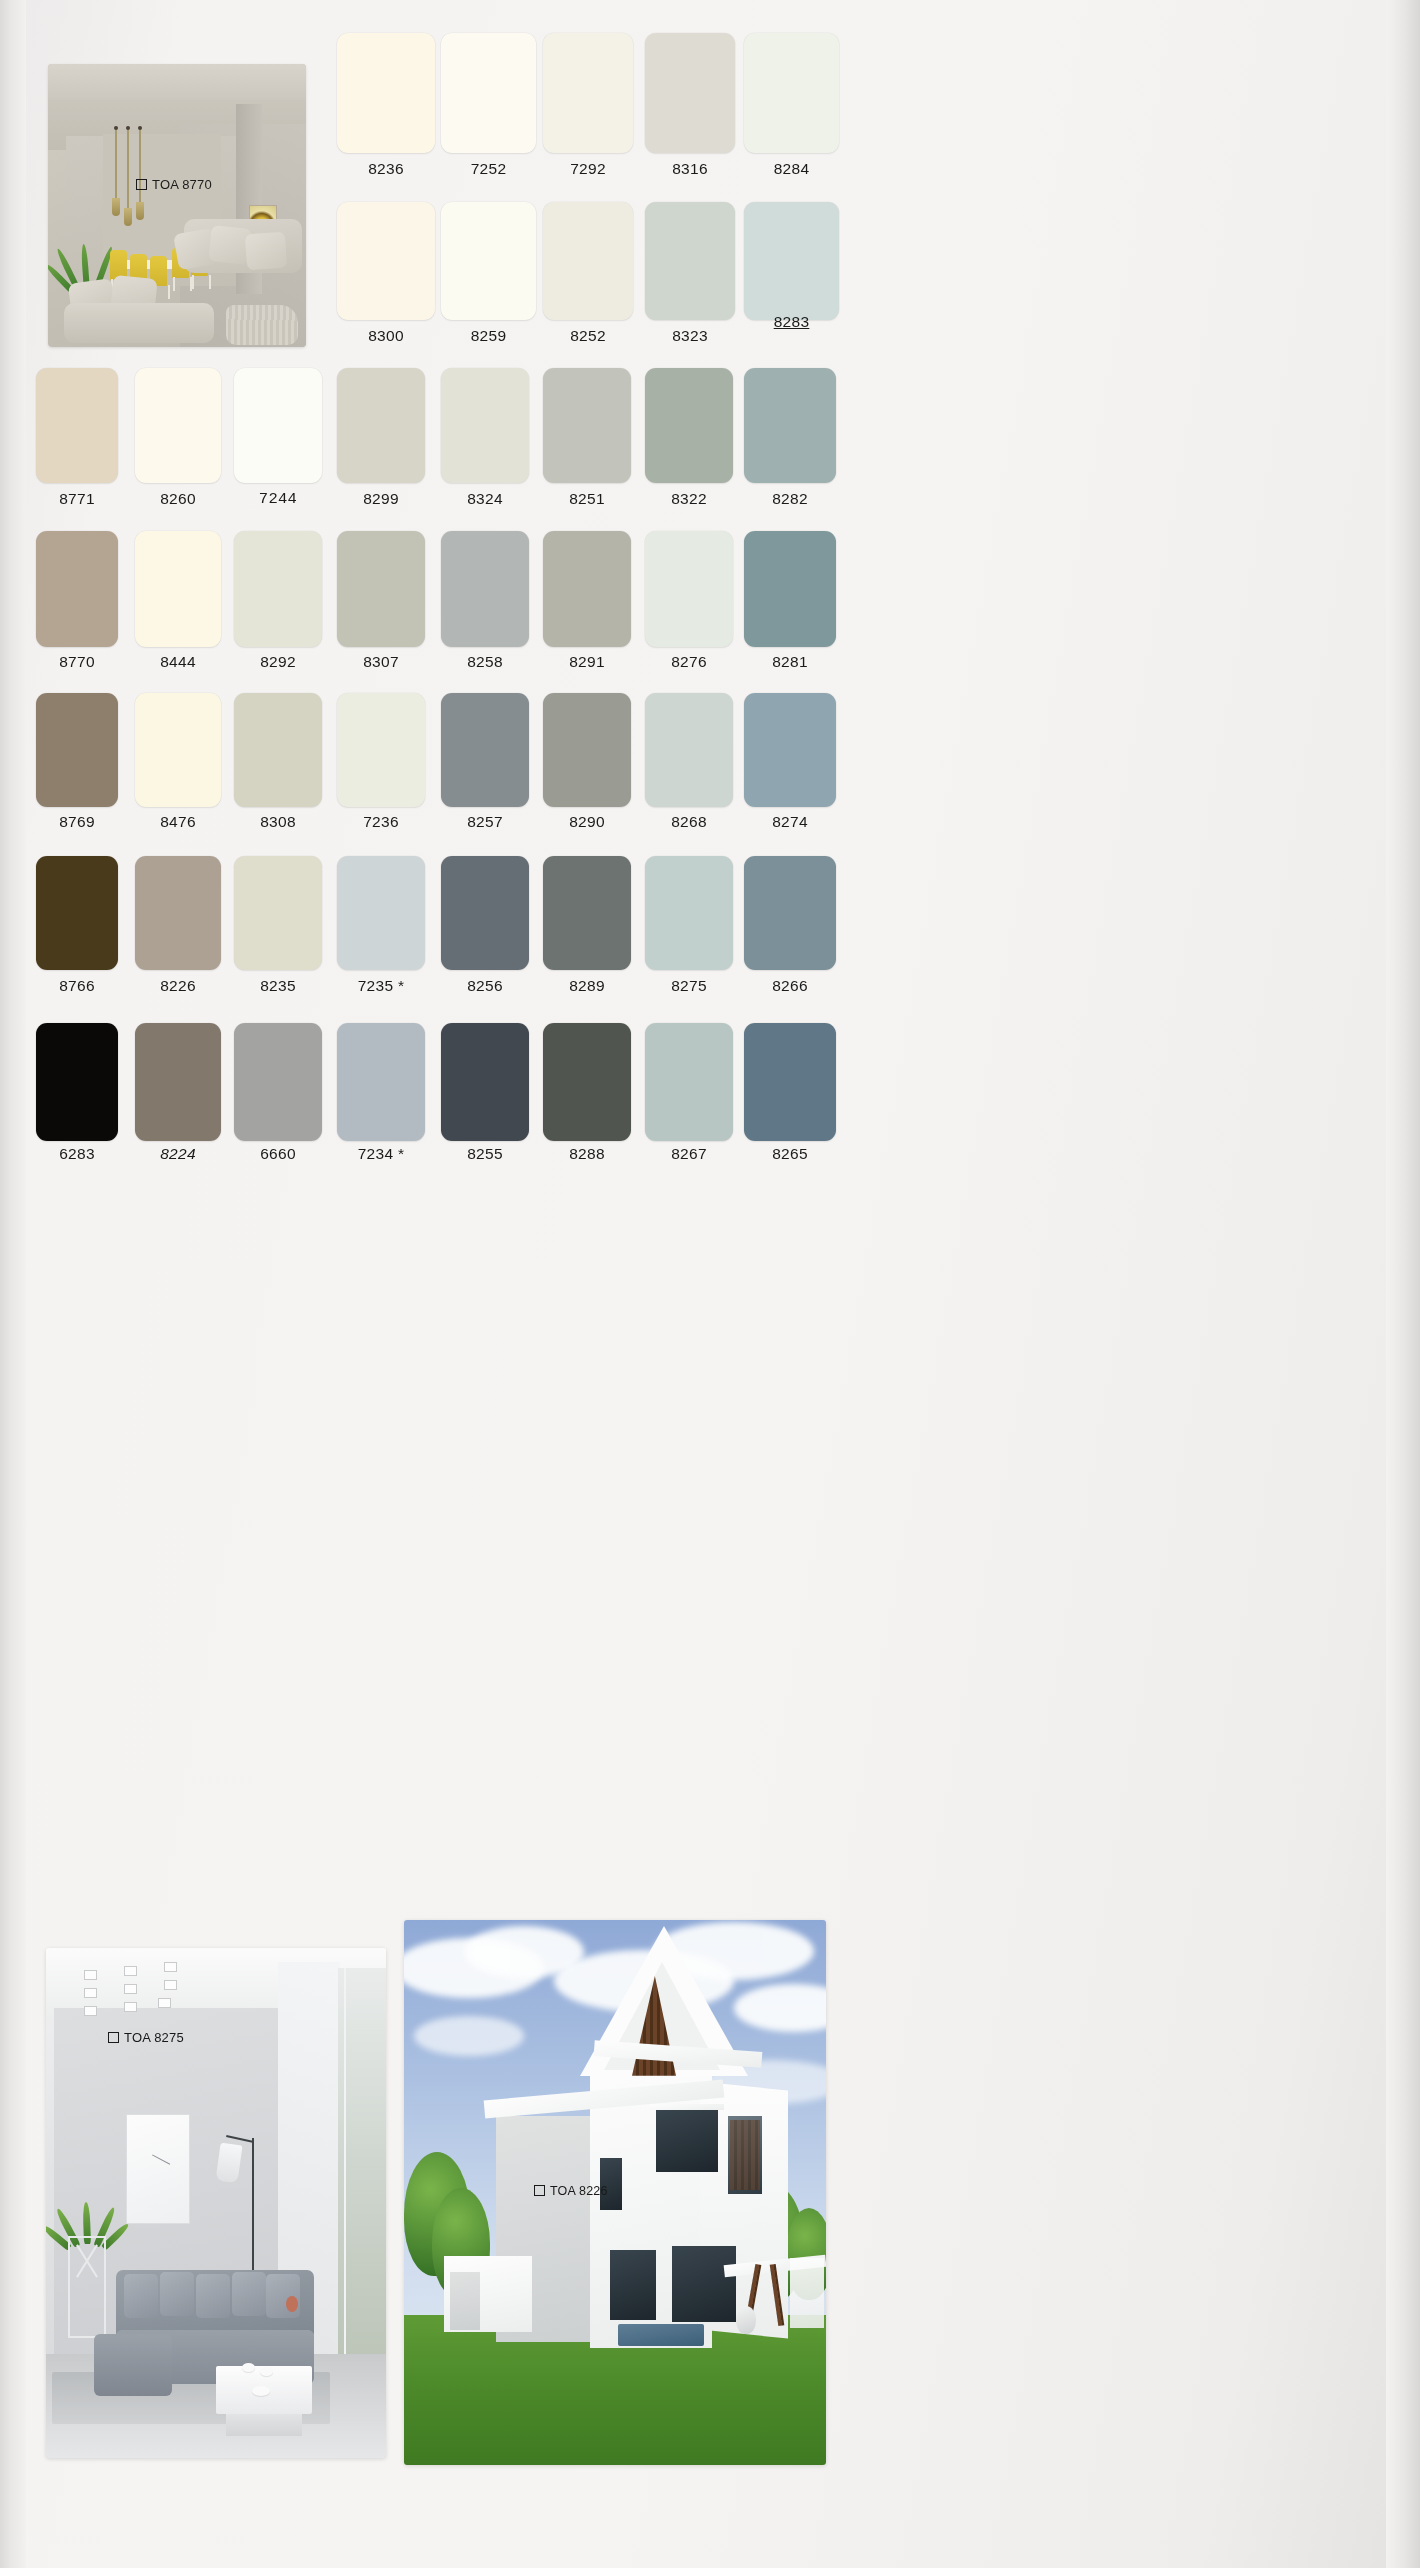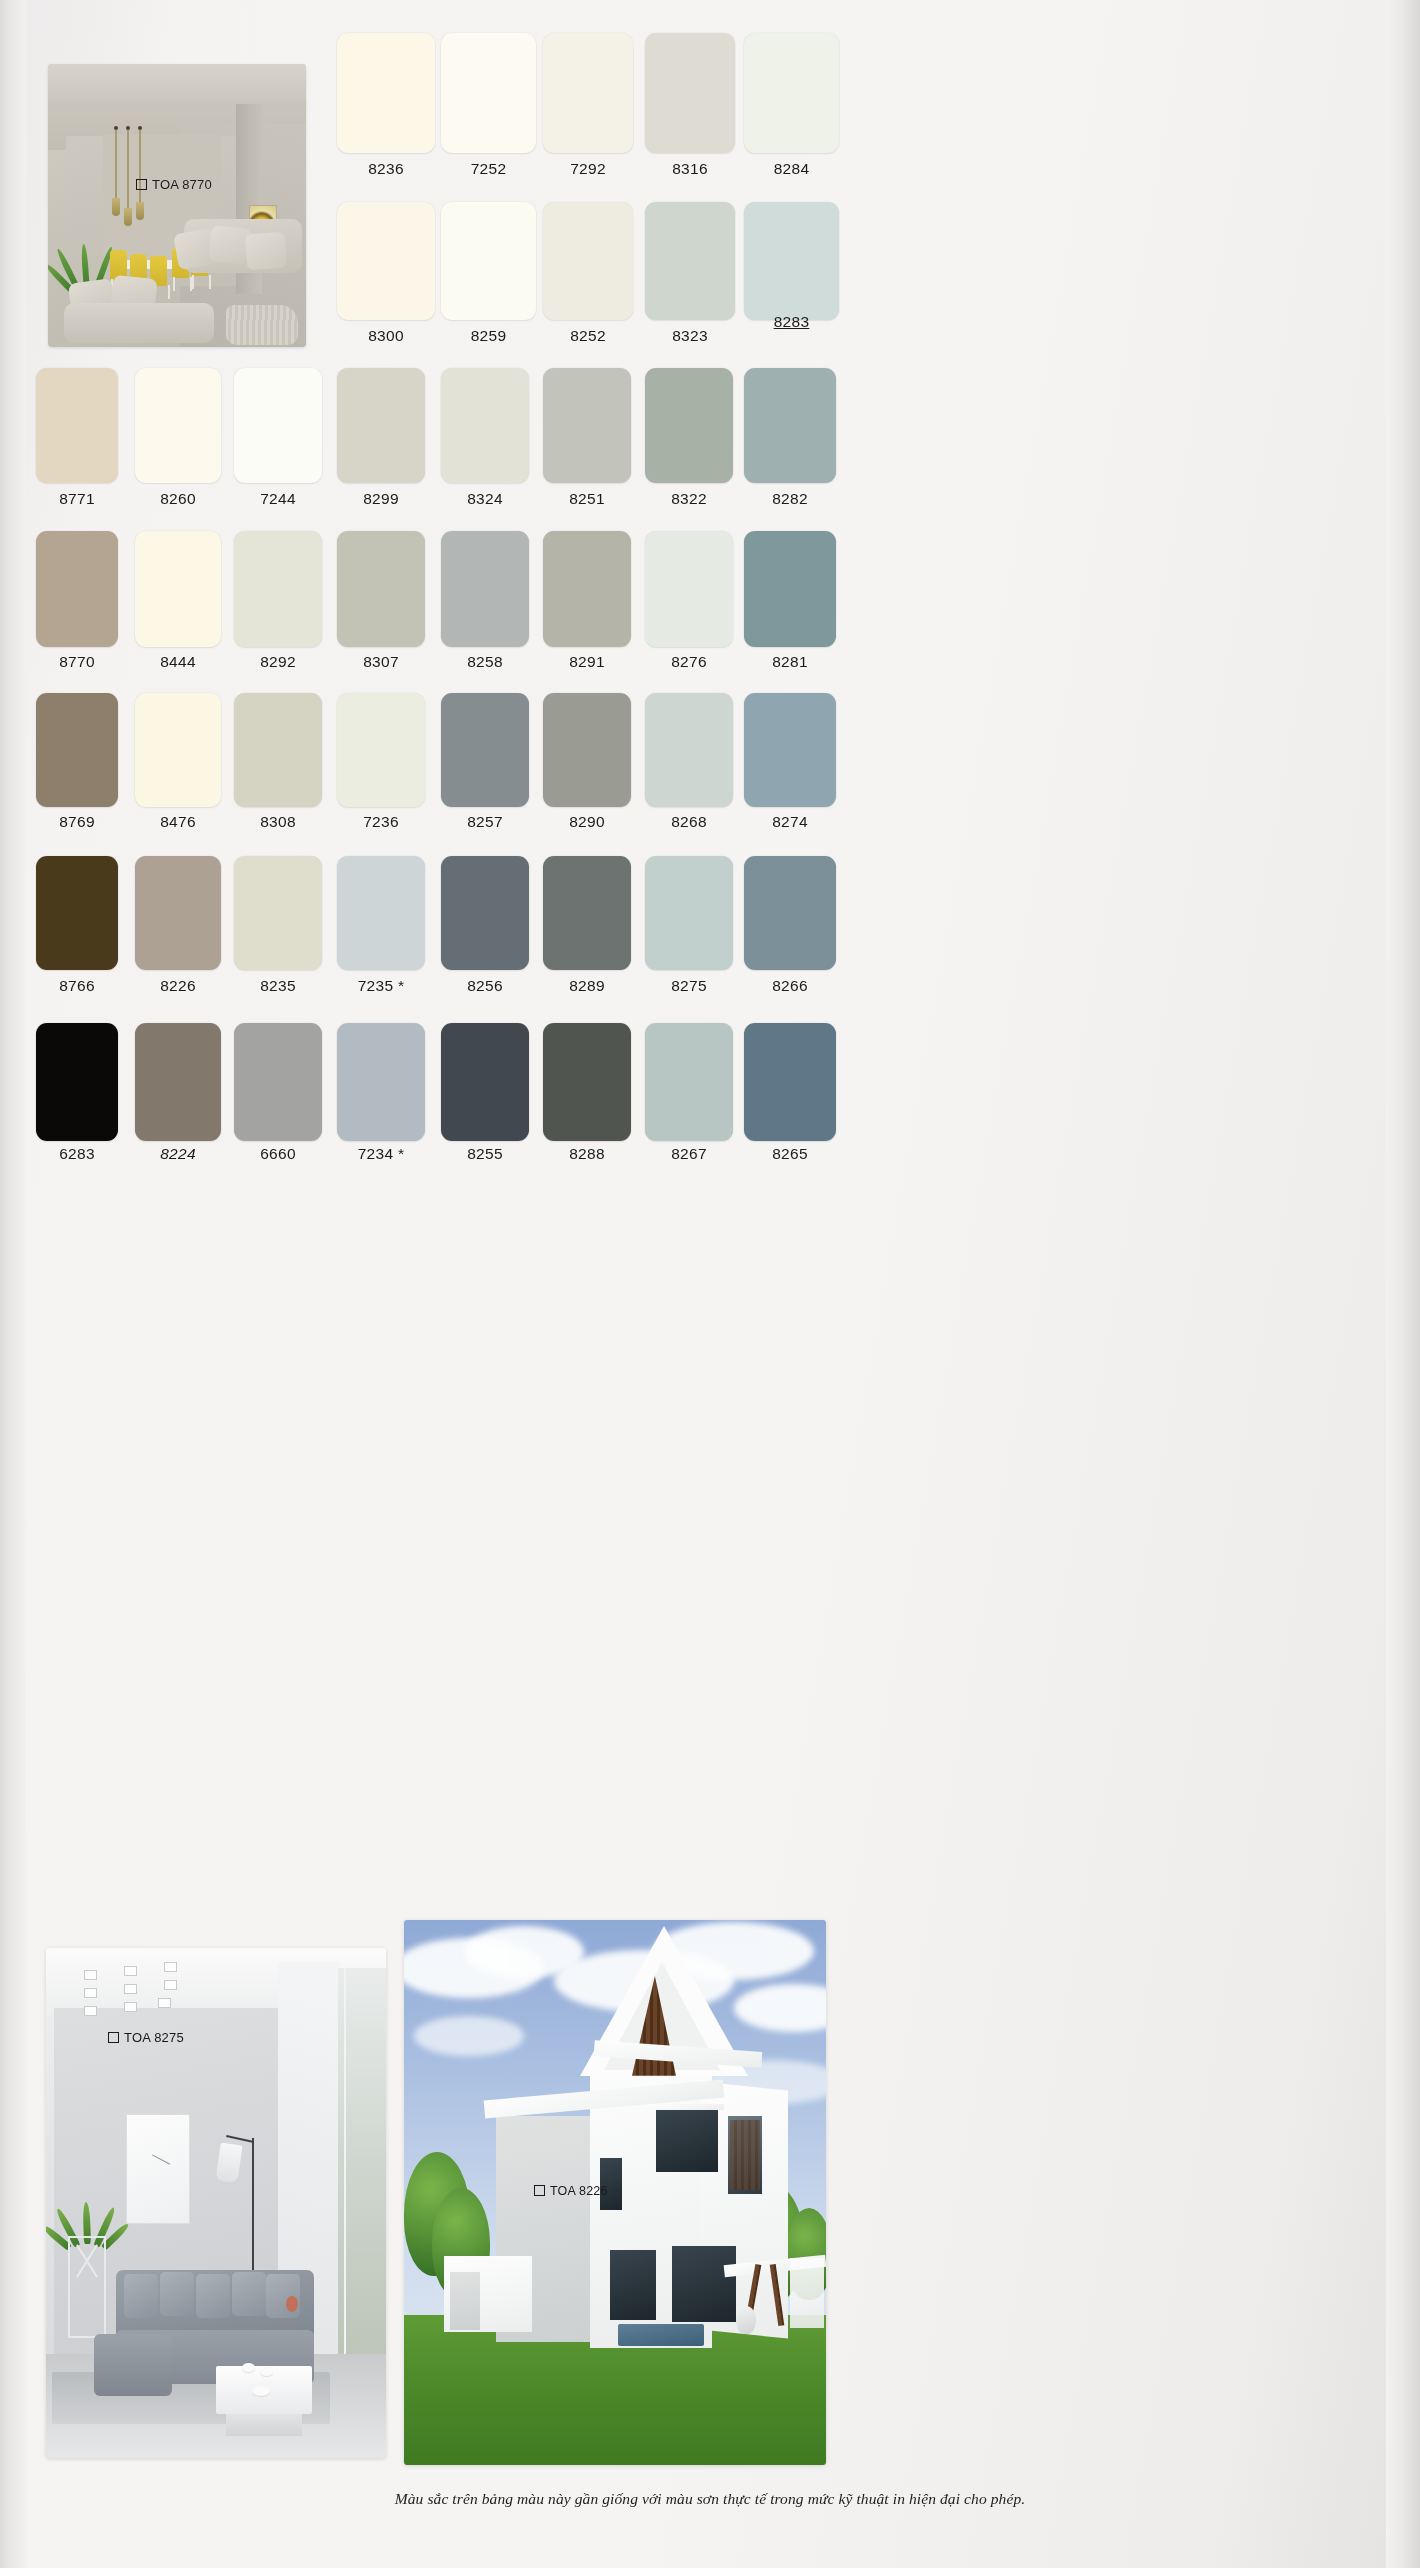--- a/index.html
+++ b/index.html
@@ -222,21 +222,21 @@
       <div class="code" style="left: 543px; top: 327px; width: 90px;">8252</div>
       <div class="swatch" style="left: 645px; top: 202px; width: 90px; height: 118px; background: rgb(206, 214, 205);"></div>
       <div class="code" style="left: 645px; top: 327px; width: 90px;">8323</div>
       <div class="swatch" style="left: 744px; top: 202px; width: 95px; height: 118px; background: rgb(207, 220, 217);"></div>
       <div class="code" style="left: 744px; top: 313px; width: 95px; text-decoration: underline;">8283</div>
       <div class="swatch" style="left: 36px; top: 368px; width: 82px; height: 115px; background: rgb(227, 215, 194);"></div>
       <div class="code" style="left: 36px; top: 490px; width: 82px;">8771</div>
       <div class="swatch" style="left: 135px; top: 368px; width: 86px; height: 115px; background: rgb(253, 250, 237);"></div>
       <div class="code" style="left: 135px; top: 490px; width: 86px;">8260</div>
       <div class="swatch" style="left: 234px; top: 368px; width: 88px; height: 115px; background: rgb(251, 252, 245);"></div>
-      <div class="code" style="left: 234px; top: 490px; width: 88px;">7244</div>
+      <div class="code" style="left: 234px; top: 490px; width: 88px; font-family: Liberation Mono, monospace;">7244</div>
       <div class="swatch" style="left: 337px; top: 368px; width: 88px; height: 115px; background: rgb(215, 213, 199);"></div>
       <div class="code" style="left: 337px; top: 490px; width: 88px;">8299</div>
       <div class="swatch" style="left: 441px; top: 368px; width: 88px; height: 115px; background: rgb(227, 226, 214);"></div>
       <div class="code" style="left: 441px; top: 490px; width: 88px;">8324</div>
       <div class="swatch" style="left: 543px; top: 368px; width: 88px; height: 115px; background: rgb(194, 195, 186);"></div>
       <div class="code" style="left: 543px; top: 490px; width: 88px;">8251</div>
       <div class="swatch" style="left: 645px; top: 368px; width: 88px; height: 115px; background: rgb(168, 177, 166);"></div>
       <div class="code" style="left: 645px; top: 490px; width: 88px;">8322</div>
       <div class="swatch" style="left: 744px; top: 368px; width: 92px; height: 115px; background: rgb(159, 176, 176);"></div>
       <div class="code" style="left: 744px; top: 490px; width: 92px;">8282</div>
@@ -406,15 +406,14 @@
     <div class="ph-body" style="left:386px;top:338px;width:34px;height:70px;opacity:.9;"></div>
 
     <div class="ph-pool" style="left:214px;top:404px;width:86px;height:22px;border-radius:2px;"></div>
     <div style="position:absolute;left:332px;top:386px;width:20px;height:28px;border-radius:50% 50% 46% 46%;background:linear-gradient(160deg,#f3f4f4,#cfd2d3);"></div>
 
     <div class="photo-label" style="left:130px;top:264px;font-size:12.5px;">
       <span class="sq"></span><span>TOA 8226</span>
     </div>
   </div>
 
-  <div class="footer">Màu sắc trên bảng màu này gần giống với màu sơn thực tế trong mức kỹ thuật in hiện đại cho phép.</div>
 
 </div>
 
 </body></html>

